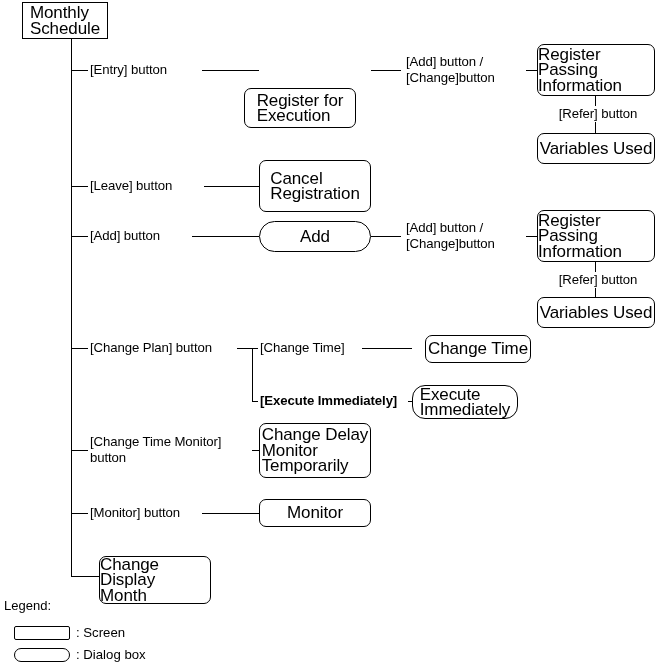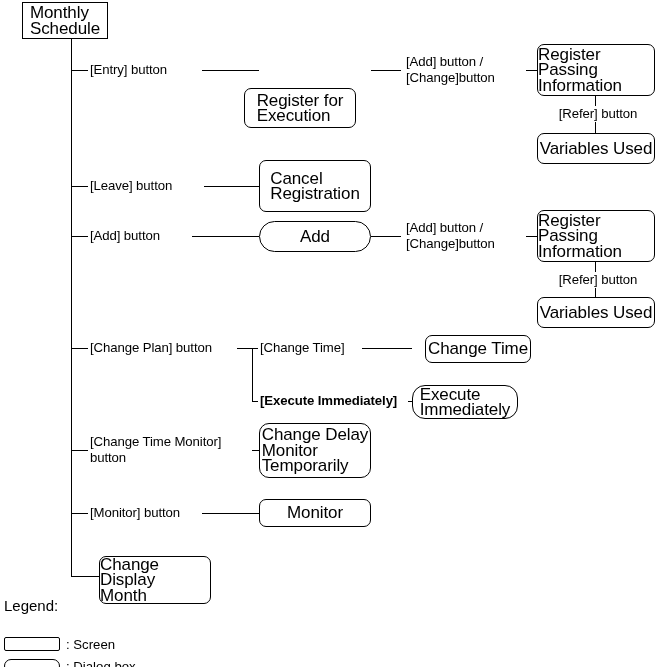--- a/index.html
+++ b/index.html
@@ -68,29 +68,29 @@
 
   
   #legend {
     position: absolute;
     left: 4px;
     top: 598px;
     font-size: 13.2px;
     z-index: 4;
   }
   .legend-title {
-    font-size: 15px;
+    font-size: 13px;
     line-height: 16px;
-    margin-bottom: 23px;
+    margin-bottom: 11px;
   }
   .legend-row {
     display: flex;
-    align-items: flex-start;
+    align-items: flex-end;
     margin-bottom: 7px;
-    margin-left: 0;
+    margin-left: 10px;
   }
   .legend-swatch {
     width: 56px;
     height: 14px;
     border: 1.3px solid #000;
     background: #fff;
     box-sizing: border-box;
   }
   .legend-swatch.screen { border-radius: 2px; }
   .legend-swatch.dialog { border-radius: 999px; }
@@ -165,21 +165,21 @@
   <div class="hline" style="left:252px; top:401px; width:8px;"></div>
   <div class="edge-label left" style="left:258px; top:393px; width:146px;font-weight:bold;">[Execute Immediately]</div>
   <div class="hline" style="left:405px; top:401px; width:7px;"></div>
   <div class="node screen" style="left:412px; top:385px; width:106px; height:34px;border-radius:13px;">Execute
 Immediately</div>
 
   <div class="hline" style="left:71px; top:450px; width:19px;"></div>
   <div class="edge-label left" style="left:88px; top:434px; width:160px;">[Change Time Monitor]
 button</div>
   <div class="hline" style="left:251px; top:450px; width:8px;"></div>
-  <div class="node screen" style="left:259px; top:423px; width:112px; height:55px;border-radius:10px;">Change Delay
+  <div class="node screen" style="left:259px; top:423px; width:112px; height:55px;">Change Delay
 Monitor
 Temporarily</div>
 
   <div class="hline" style="left:71px; top:513px; width:19px;"></div>
   <div class="edge-label left" style="left:88px; top:505px; width:110px;">[Monitor] button</div>
   <div class="hline" style="left:186px; top:513px; width:73px;"></div>
   <div class="node screen" style="left:259px; top:499px; width:112px; height:28px;">Monitor</div>
 
   <div class="hline" style="left:71px; top:576px; width:29px;"></div>
   <div class="node screen" style="left:99px; top:556px; width:112px; height:48px;">Change Display

